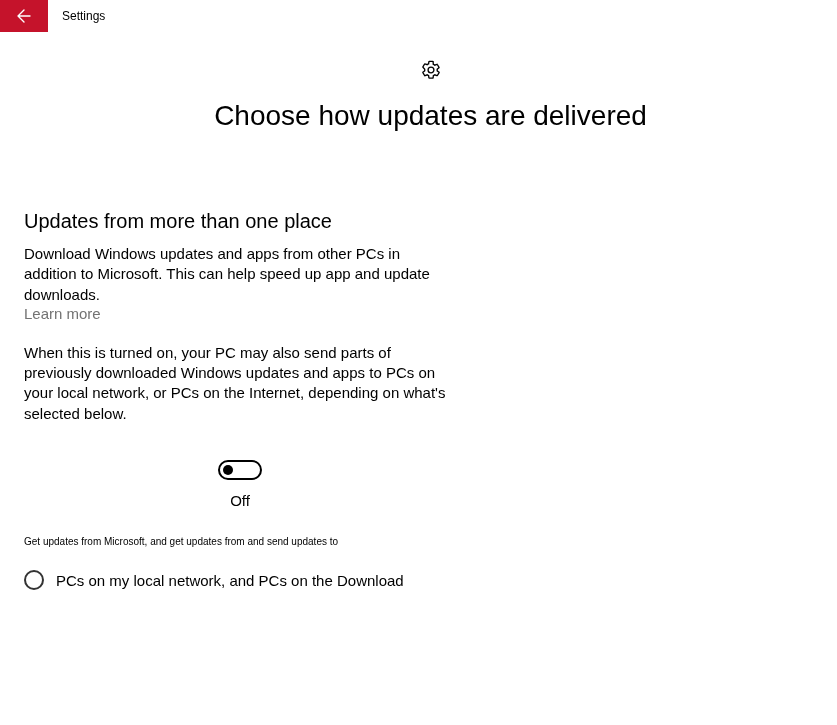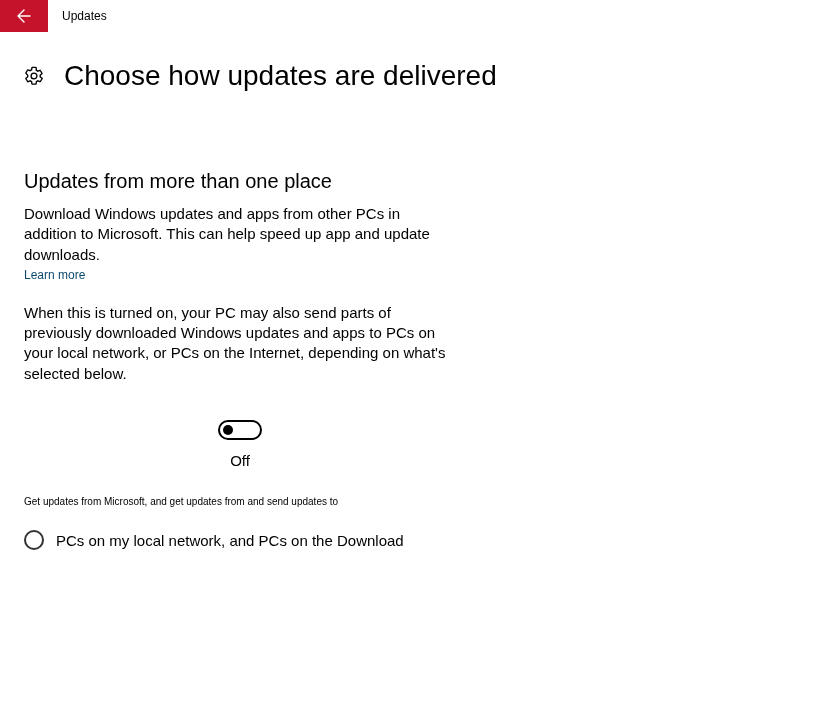--- a/index.html
+++ b/index.html
@@ -28,20 +28,21 @@
   .app-title {
     font-size: 12px;
     padding-left: 14px;
     color: #000;
   }
   .header-row {
     display: flex;
     align-items: center;
     padding: 28px 0 0 24px;
     gap: 20px;
+    flex-direction: column;
   }
   .gear {
     width: 20px;
     height: 20px;
     flex-shrink: 0;
   }
   .page-title {
     font-size: 28px;
     font-weight: 400;
   }
@@ -53,22 +54,22 @@
     font-size: 20px;
     font-weight: 400;
     margin-bottom: 11px;
   }
   .body-text {
     font-size: 15px;
     line-height: 1.35;
     margin-bottom: 0;
   }
   .link {
-    color: #0c4a6e;
-    font-size: 12px;
+    color: #737373;
+    font-size: 15px;
     cursor: pointer;
     display: inline-block;
   }
   .block {
     margin-bottom: 20px;
   }
   .block2 {
     margin-top: 20px;
     margin-bottom: 36px;
   }
@@ -136,21 +137,21 @@
 </style>
 </head>
 <body>
 
 <div class="titlebar">
   <div class="back-btn">
     <svg width="16" height="16" viewBox="0 0 16 16">
       <path d="M8 2 L2 8 L8 14 M2 8 L14 8" stroke="#ffffff" stroke-width="1.4" fill="none" stroke-linecap="round" stroke-linejoin="round"></path>
     </svg>
   </div>
-  <div class="app-title">Updates</div>
+  <div class="app-title">Settings</div>
 </div>
 
 <div class="header-row">
   <svg class="gear" viewBox="0 0 24 24">
     <path fill="none" stroke="#000" stroke-width="1.6" d="M12 8.5a3.5 3.5 0 1 0 0 7 3.5 3.5 0 0 0 0-7zM19.4 13c0-.3.1-.7.1-1s0-.7-.1-1l2.1-1.6c.2-.1.2-.4.1-.6l-2-3.4c-.1-.2-.4-.3-.6-.2l-2.5 1c-.5-.4-1.1-.7-1.7-.9L14.5 2c0-.2-.2-.4-.5-.4h-4c-.2 0-.4.2-.5.4l-.4 2.7c-.6.2-1.2.5-1.7.9l-2.5-1c-.2-.1-.5 0-.6.2l-2 3.4c-.1.2-.1.5.1.6L4.5 11c0 .3-.1.7-.1 1s0 .7.1 1l-2.1 1.6c-.2.1-.2.4-.1.6l2 3.4c.1.2.4.3.6.2l2.5-1c.5.4 1.1.7 1.7.9l.4 2.7c0 .2.2.4.5.4h4c.2 0 .4-.2.5-.4l.4-2.7c.6-.2 1.2-.5 1.7-.9l2.5 1c.2.1.5 0 .6-.2l2-3.4c.1-.2.1-.5-.1-.6L19.4 13z"></path>
   </svg>
   <h1 class="page-title">Choose how updates are delivered</h1>
 </div>
 
 <div class="content">

